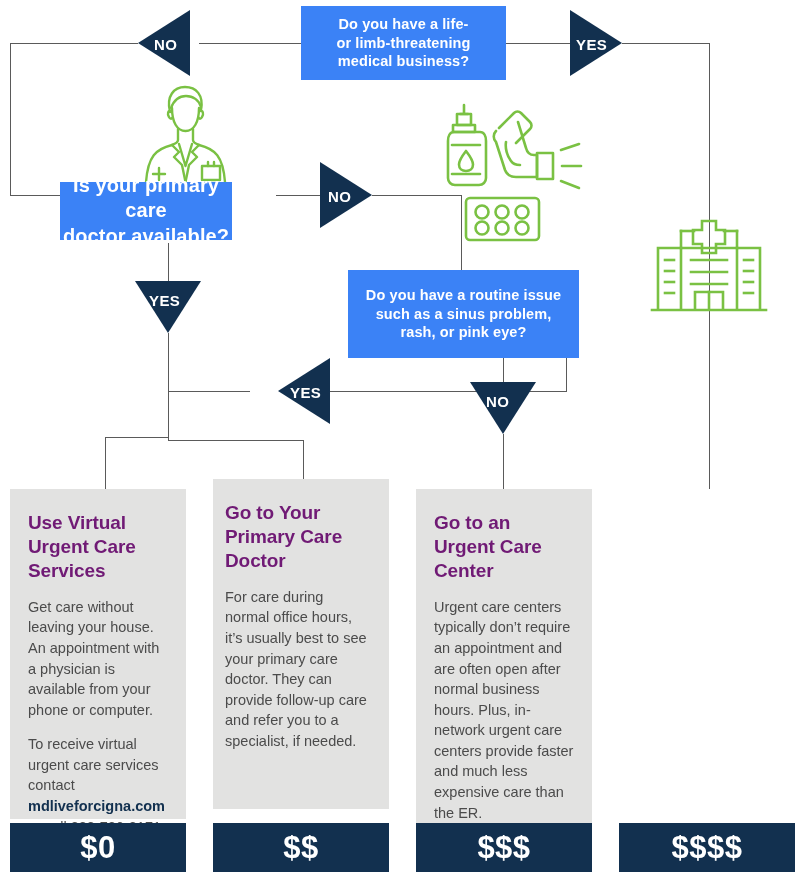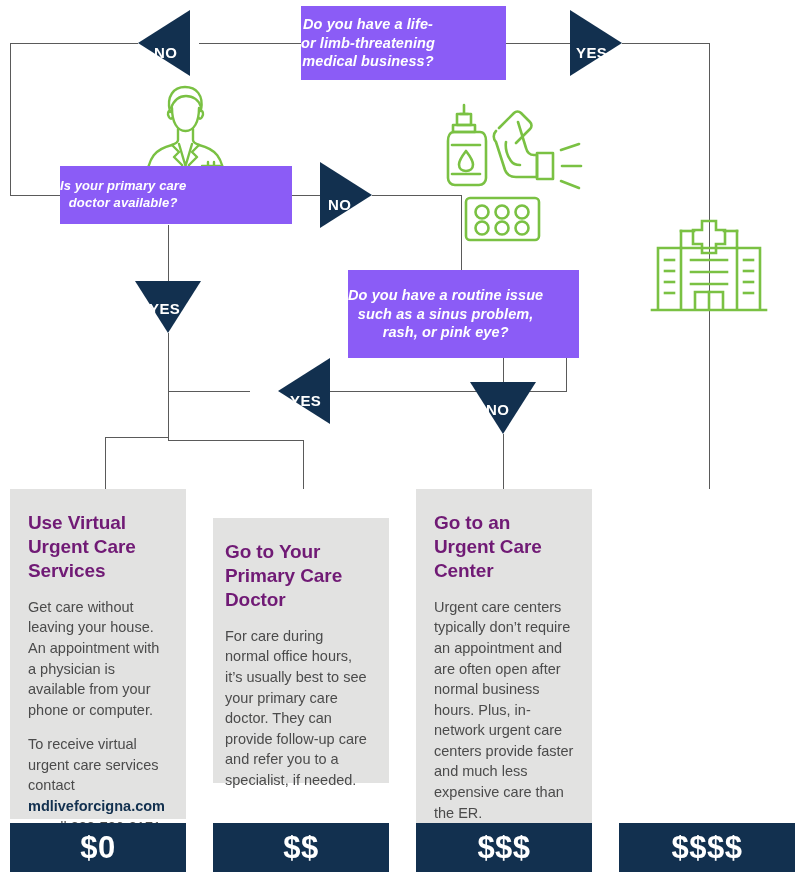--- a/index.html
+++ b/index.html
@@ -24,46 +24,45 @@
   .line {
     position: absolute;
     background: #5a5a5a;
   }
   .line.h { height: 1px; }
   .line.v { width: 1px; }
 
   
   .qbox {
     position: absolute;
-    background: #8b5cf6;
+    background: #3b82f6;
     color: #ffffff;
     font-weight: bold;
     text-align: center;
     display: flex;
     align-items: center;
+    justify-content: center;
     box-sizing: border-box;
     line-height: 1.28;
     letter-spacing: 0.1px;
-    font-style: italic;
   }
 
   
   .arrow {
     position: absolute;
     display: block;
   }
   .arrow .lbl {
     position: absolute;
     color: #ffffff;
     font-weight: bold;
     font-size: 15px;
     letter-spacing: 0.4px;
     line-height: 1;
     white-space: nowrap;
-    margin-top: 8px;
   }
   .tri {
     position: absolute;
     width: 0;
     height: 0;
     left: 0;
     top: 0;
   }
   .tri.left {
     border-top: 33px solid transparent;
@@ -259,21 +258,21 @@
   </div>
 
   <div class="qbox" style="left:301px; top:6px; width:205px; height:74px; font-size:14.5px;">
     <span>
       <span>Do you have a life-</span><br>
       <span>or limb-threatening</span><br>
       <span>medical business?</span>
     </span>
   </div>
 
-  <div class="qbox" style="left:60px; top:166px; width:232px; height:58px; font-size:13px;">
+  <div class="qbox" style="left:60px; top:182px; width:172px; height:58px; font-size:20px;">
     <span>
       <span>Is your primary care</span><br>
       <span>doctor available?</span>
     </span>
   </div>
 
   <div class="qbox" style="left:348px; top:270px; width:231px; height:88px; font-size:14.5px;">
     <span>
       <span>Do you have a routine issue</span><br>
       <span>such as a sinus problem,</span><br>
@@ -311,21 +310,21 @@
     <span class="lbl" style="left:16px; top:12px;">NO</span>
   </div>
 
   <div class="card" style="left:10px; top:489px; width:176px; height:330px;">
     <h3>Use Virtual Urgent Care Services</h3>
     <p>Get care without leaving your house. An appointment with a physician is available from your phone or computer.</p>
     <p><span>To receive virtual urgent care services contact </span><a class="link" href="#">mdliveforcigna.com</a><span> or call 888-726-3171.</span></p>
   </div>
   <div class="price" style="left:10px; top:823px; width:176px; height:49px;">$0</div>
 
-  <div class="card" style="left:213px; top:518px; width:176px; height:265px;padding-left:12px;">
+  <div class="card" style="left:213px; top:479px; width:176px; height:330px;padding-left:12px;">
     <h3>Go to Your Primary Care Doctor</h3>
     <p>For care during normal office hours, it’s usually best to see your primary care doctor. They can provide follow-up care and refer you to a specialist, if needed.</p>
   </div>
   <div class="price" style="left:213px; top:823px; width:176px; height:49px;">$$</div>
 
   <div class="card" style="left:416px; top:489px; width:176px; height:374px;">
     <h3>Go to an Urgent Care Center</h3>
     <p>Urgent care centers typically don’t require an appointment and are often open after normal business hours. Plus, in-network urgent care centers provide faster and much less expensive care than the ER.</p>
   </div>
   <div class="price" style="left:416px; top:823px; width:176px; height:49px;">$$$</div>

